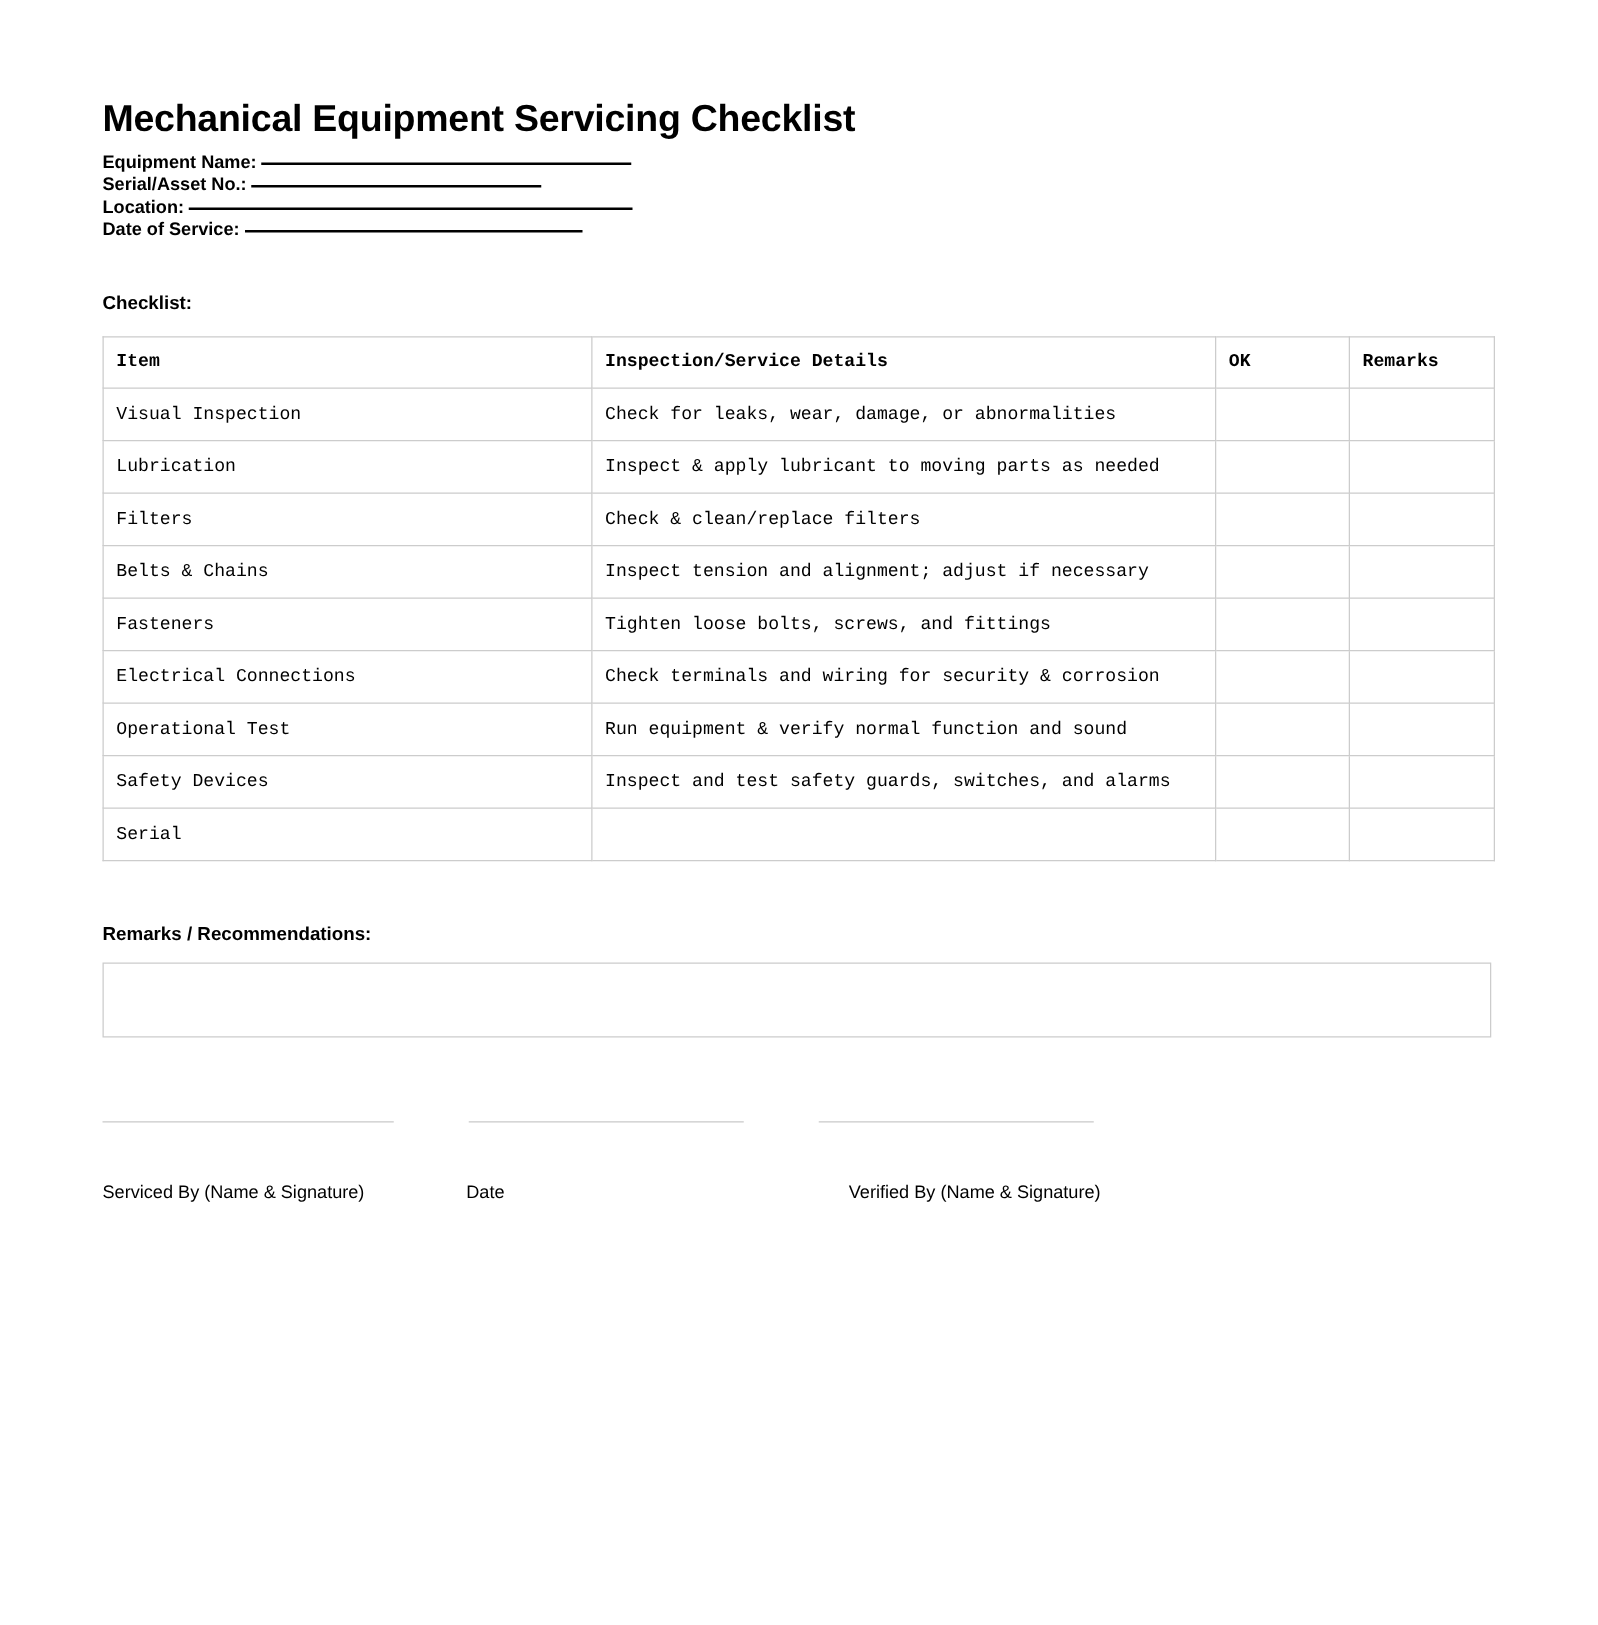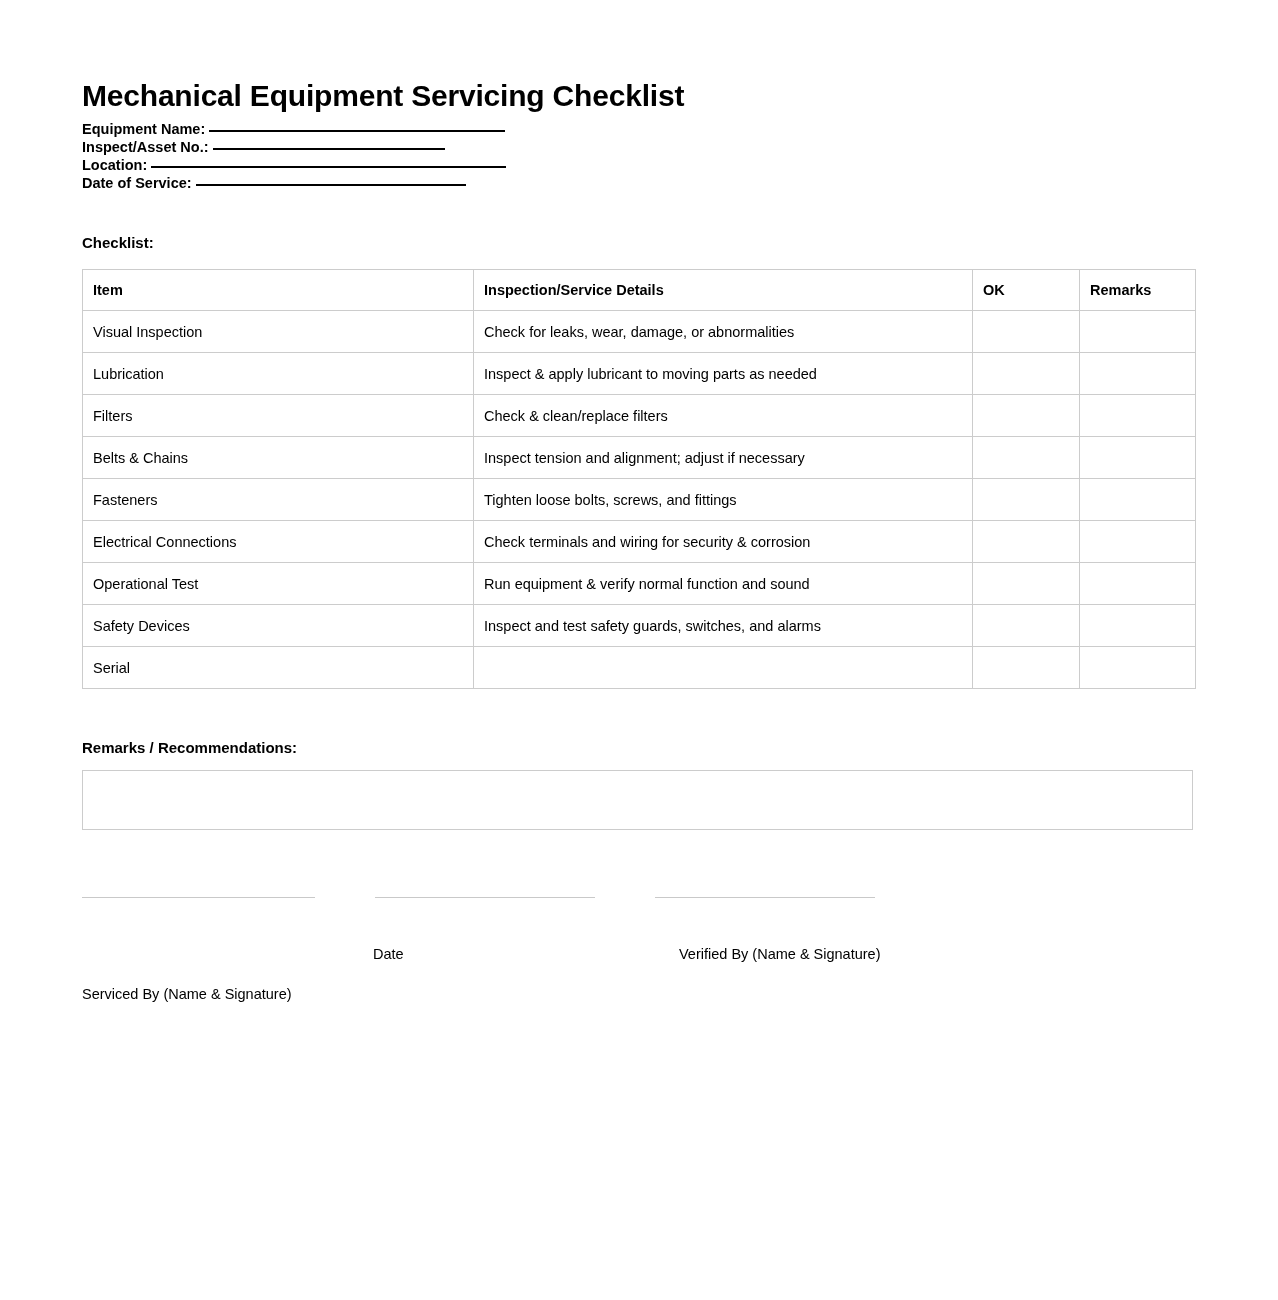--- a/index.html
+++ b/index.html
@@ -89,20 +89,21 @@
 
   table.checklist th,
   table.checklist td {
     border: 1px solid #cccccc;
     text-align: left;
     vertical-align: middle;
     padding: 0 10px;
     height: 41px;
     font-size: 14.5px;
     color: #000000;
+    font-family: Liberation Mono, monospace;
   }
   table.checklist th {
     font-weight: bold;
     height: 40px;
   }
   table.checklist td {
     font-weight: normal;
   }
 
   .remarks-box {
@@ -125,37 +126,37 @@
   #sig-line-1 { left: 82px; width: 233px; }
   #sig-line-2 { left: 375px; width: 220px; }
   #sig-line-3 { left: 655px; width: 220px; }
 
   .sig-label {
     position: absolute;
     top: 946px;
     font-size: 14.5px;
     white-space: nowrap;
   }
-  #sig-label-1 { left: 82px; margin-top: 40px; }
+  #sig-label-1 { left: 82px; }
   #sig-label-2 { left: 373px; text-align: right; }
   #sig-label-3 { left: 679px; }
 </style>
 </head>
 <body>
 
 <div class="page">
 
   <h1 class="doc-title">Mechanical Equipment Servicing Checklist</h1>
 
   <div class="field-block">
     <div class="field-row">
       <span class="field-label">Equipment Name:</span><span class="field-rule rule-w1"></span>
     </div>
     <div class="field-row">
-      <span class="field-label">Inspect/Asset No.:</span><span class="field-rule rule-w2"></span>
+      <span class="field-label">Serial/Asset No.:</span><span class="field-rule rule-w2"></span>
     </div>
     <div class="field-row">
       <span class="field-label">Location:</span><span class="field-rule rule-w3"></span>
     </div>
     <div class="field-row">
       <span class="field-label">Date of Service:</span><span class="field-rule rule-w4"></span>
     </div>
   </div>
 
   <div class="section-heading" id="checklist-heading">Checklist:</div>

